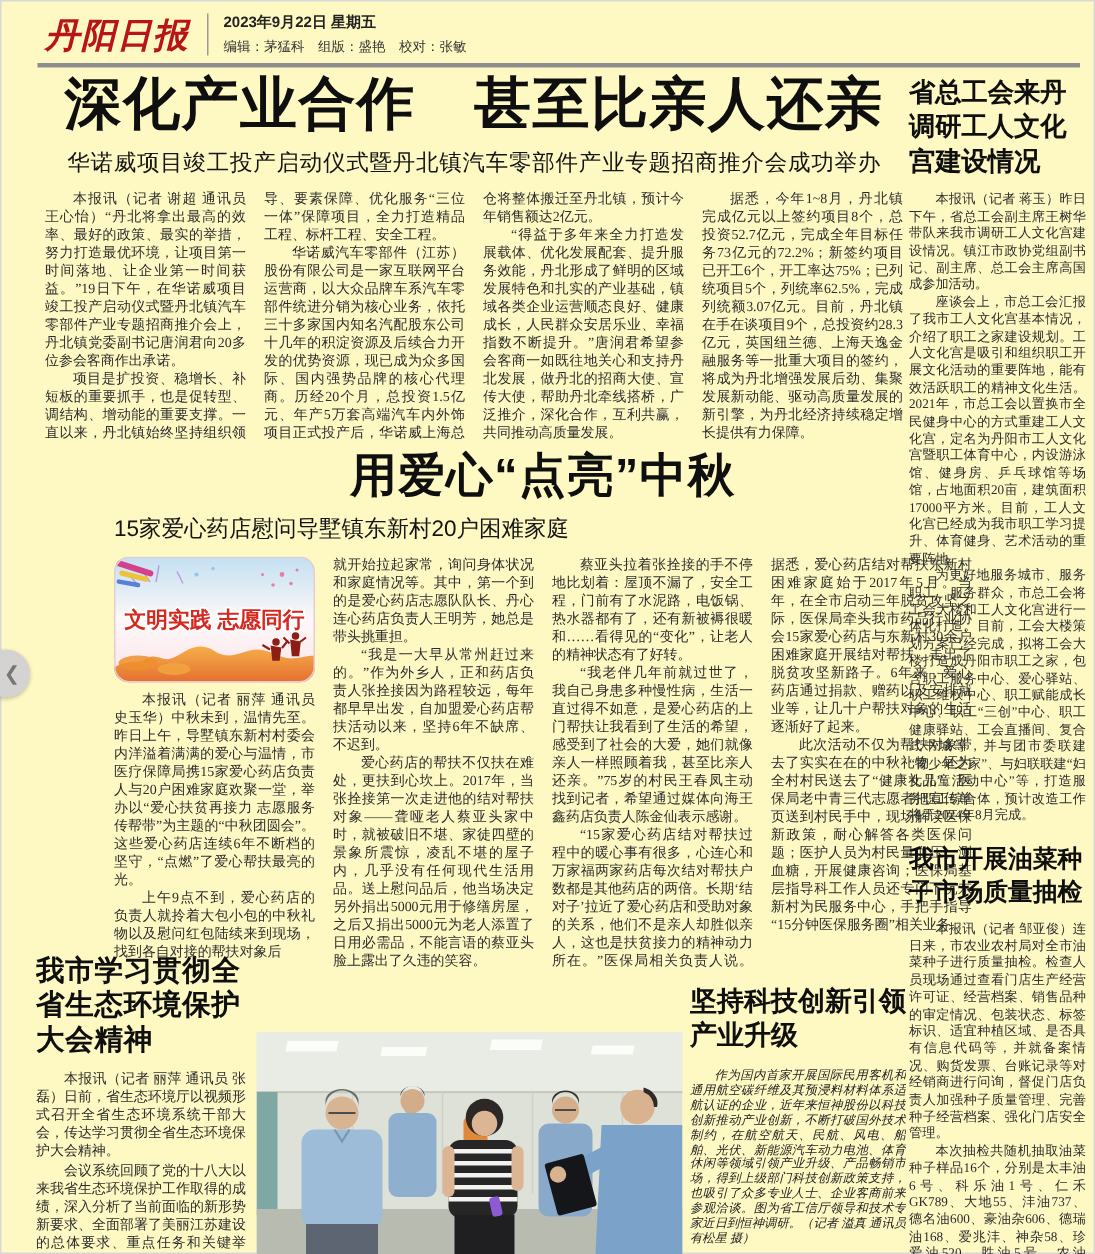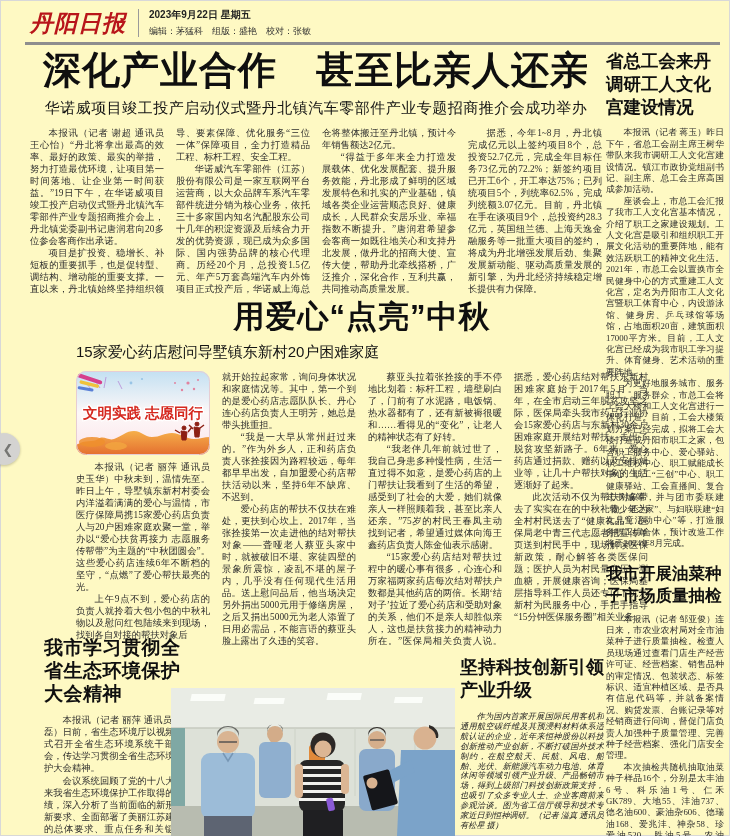--- a/index.html
+++ b/index.html
@@ -32,21 +32,21 @@
   
   .charity{position:absolute;left:30px;top:296px;width:572px;margin-left:46px;}
   .charity h1{font-size:31px;font-weight:900;text-align:center;letter-spacing:1px;}
   .charity .sub{margin-top:5px;font-size:15px;color:#141414;font-family:"Liberation Sans",sans-serif;}
   .charity-body{margin-top:9px;display:flex;gap:12px;}
   .c1{width:134px;height:276px;overflow:hidden;}
   .banner{width:134px;height:84px;margin-bottom:6px;display:block;}
   .c-rest{width:426px;height:276px;overflow:hidden;column-count:3;column-gap:12px;column-fill:auto;}
   .c-rest p:first-child{text-indent:0;}
   
-  .eco{position:absolute;left:44px;top:636px;width:140px;height:200px;overflow:hidden;}
+  .eco{position:absolute;left:24px;top:636px;width:140px;height:200px;overflow:hidden;}
   .eco h2{font-size:19px;font-weight:900;line-height:1.22;letter-spacing:.5px;}
   .eco .abody{margin-top:8px;}
   .eco .bodytext{font-size:9.3px;line-height:12.2px;}
   
   .photo{position:absolute;left:171px;top:688px;width:284px;height:148px;display:block;}
   
   .pstory{position:absolute;left:460px;top:656px;width:144px;height:180px;overflow:hidden;}
   .pstory h2{font-size:18px;font-weight:900;line-height:1.25;}
   .caption{margin-top:11px;font-size:8.2px;line-height:9.9px;color:#222;text-align:justify;text-indent:2em;
            font-family:"Liberation Serif",serif;font-style:italic;}
@@ -149,21 +149,21 @@
         </svg>
         <div>
             <p class="para">本报讯（记者 丽萍 通讯员 史玉华）中秋未到，温情先至。昨日上午，导墅镇东新村村委会内洋溢着满满的爱心与温情，市医疗保障局携15家爱心药店负责人与20户困难家庭欢聚一堂，举办以“爱心扶贫再接力 志愿服务传帮带”为主题的“中秋团圆会”。这些爱心药店连续6年不断档的坚守，“点燃”了爱心帮扶最亮的光。</p>
             <p class="para">上午9点不到，爱心药店的负责人就拎着大包小包的中秋礼物以及慰问红包陆续来到现场，找到各自对接的帮扶对象后</p>
           </div>
       </div>
       <div class="c-rest bodytext">
           <p class="para">就开始拉起家常，询问身体状况和家庭情况等。其中，第一个到的是爱心药店志愿队队长、丹心连心药店负责人王明芳，她总是带头挑重担。</p>
           <p class="para">“我是一大早从常州赶过来的。”作为外乡人，正和药店负责人张拴接因为路程较远，每年都早早出发，自加盟爱心药店帮扶活动以来，坚持6年不缺席、不迟到。</p>
           <p class="para">爱心药店的帮扶不仅扶在难处，更扶到心坎上。2017年，当张拴接第一次走进他的结对帮扶对象——聋哑老人蔡亚头家中时，就被破旧不堪、家徒四壁的景象所震惊，凌乱不堪的屋子内，几乎没有任何现代生活用品。送上慰问品后，他当场决定另外捐出5000元用于修缮房屋，之后又捐出5000元为老人添置了日用必需品，不能言语的蔡亚头脸上露出了久违的笑容。</p>
-          <p class="para">蔡亚头拉着张拴接的手不停地比划着：标杆工程，墙壁刷白了，门前有了水泥路，电饭锅、热水器都有了，还有新被褥很暖和……看得见的“变化”，让老人的精神状态有了好转。</p>
+          <p class="para">蔡亚头拉着张拴接的手不停地比划着：屋顶不漏了，安全工程，门前有了水泥路，电饭锅、热水器都有了，还有新被褥很暖和……看得见的“变化”，让老人的精神状态有了好转。</p>
           <p class="para">“我老伴几年前就过世了，我自己身患多种慢性病，生活一直过得不如意，是爱心药店的上门帮扶让我看到了生活的希望，感受到了社会的大爱，她们就像亲人一样照顾着我，甚至比亲人还亲。”75岁的村民王春凤主动找到记者，希望通过媒体向海王鑫药店负责人陈金仙表示感谢。</p>
           <p class="para">“15家爱心药店结对帮扶过程中的暖心事有很多，心连心和万家福两家药店每次结对帮扶户数都是其他药店的两倍。长期‘结对子’拉近了爱心药店和受助对象的关系，他们不是亲人却胜似亲人，这也是扶贫接力的精神动力所在。”医保局相关负责人说。据悉，爱心药店结对帮扶东新村困难家庭始于2017年5月。当年，在全市启动三年脱贫攻坚之际，医保局牵头我市药品行业协会15家爱心药店与东新村30余户困难家庭开展结对帮扶，走出了脱贫攻坚新路子。6年来，爱心药店通过捐款、赠药以及安排就业等，让几十户帮扶对象的生活逐渐好了起来。</p>
           <p class="para">此次活动不仅为帮扶对象带去了实实在在的中秋礼物，还为全村村民送去了“健康礼品”。医保局老中青三代志愿者把宣传单页送到村民手中，现场解读医保新政策，耐心解答各类医保问题；医护人员为村民量血压、测血糖，开展健康咨询；医保局基层指导科工作人员还专门下沉东新村为民服务中心，手把手指导“15分钟医保服务圈”相关业务。</p>
         </div>
     </div>
   </div>
 
   <div class="eco">
     <h2>我市学习贯彻全省生态环境保护大会精神</h2>
     <div class="abody bodytext">

